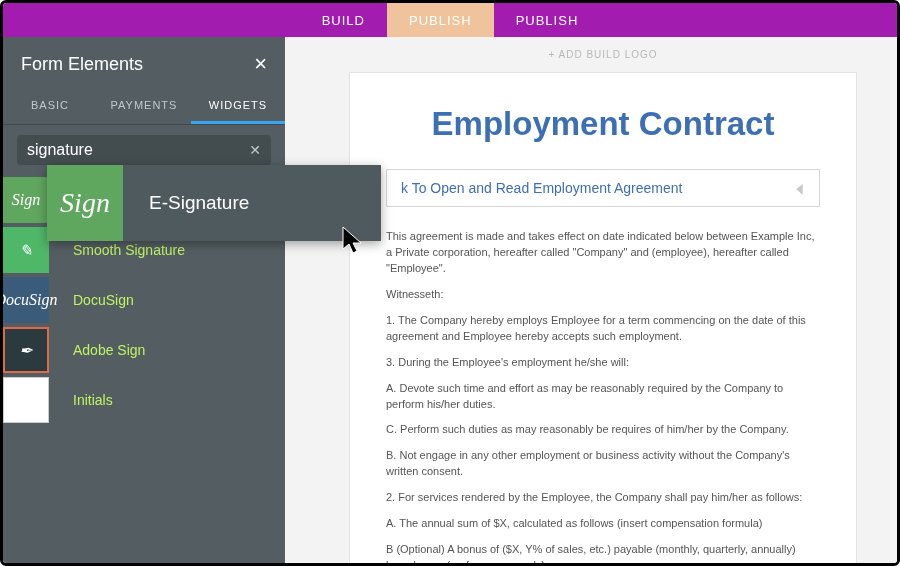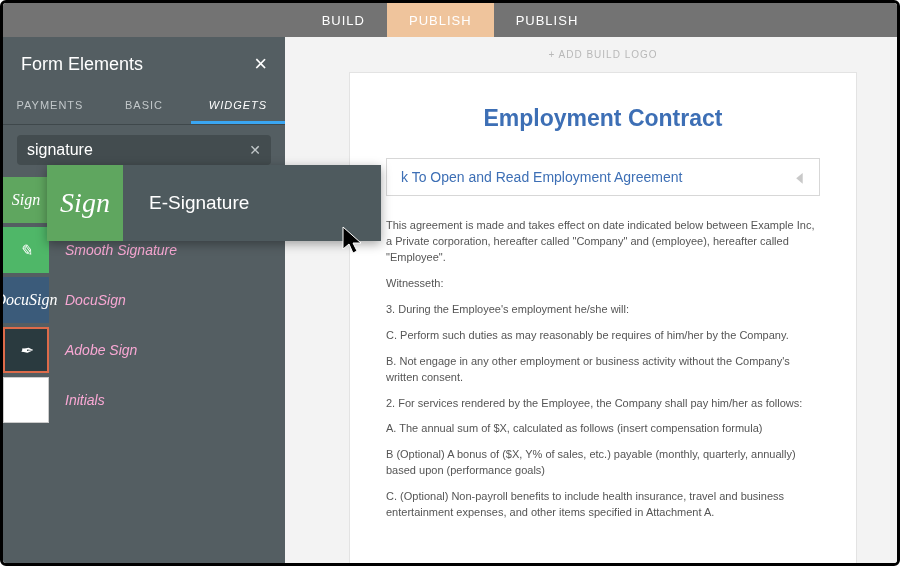--- a/index.html
+++ b/index.html
@@ -1,45 +1,45 @@
 <!DOCTYPE html>
 <html><head>
 <meta charset="utf-8">
 <style>
   * { box-sizing: border-box; margin: 0; padding: 0; }
   html, body { width: 900px; height: 566px; overflow: hidden; font-family: -apple-system, Helvetica, Arial, sans-serif; }
   .frame { width: 900px; height: 566px; border: 3px solid #000; background: #f3f3f3; position: relative; border-radius: 6px; overflow: hidden; }
-  .topbar { height: 34px; background: #737373; display: flex; justify-content: center; align-items: stretch; }
+  .topbar { height: 34px; background: #a21caf; display: flex; justify-content: center; align-items: stretch; }
   .topbar .nav-item { color: #fff; font-size: 13px; letter-spacing: 1px; padding: 0 22px; display: flex; align-items: center; cursor: pointer; }
   .topbar .nav-item.active { background: #efc49c; }
   .body { display: flex; height: calc(100% - 34px); gap: 24px; }
   .sidebar { width: 282px; background: #545e62; color: #fff; position: relative; }
   .sb-head { display: flex; align-items: center; justify-content: space-between; padding: 14px 18px 10px; }
   .sb-title { font-size: 18px; font-weight: 300; }
   .close-x { font-size: 22px; color: #fff; cursor: pointer; font-weight: 300; }
   .tabs { display: flex; border-bottom: 1px solid #3f484b; }
   .tab { flex: 1; text-align: center; font-size: 11px; letter-spacing: 1px; padding: 12px 0 10px; color: #c2c8ca; cursor: pointer; }
-  .tab.active { color: #fff; border-bottom: 3px solid #3aa6f2; font-style: italic; }
+  .tab.active { color: #fff; border-bottom: 3px solid #3aa6f2; }
   .search-wrap { padding: 10px 14px; }
   .search { background: #434c4f; border-radius: 4px; display: flex; align-items: center; padding: 6px 10px; }
   .search input { flex: 1; background: transparent; border: 0; outline: 0; color: #fff; font-size: 16px; }
   .search .clear { color: #c2c8ca; cursor: pointer; font-size: 14px; }
   .widget-list { }
   .widget-item { display: flex; align-items: center; height: 50px; cursor: pointer; }
   .widget-item .icon { width: 46px; height: 46px; margin: 2px 0 2px 0; display: flex; align-items: center; justify-content: center; font-family: cursive; font-style: italic; font-size: 16px; color: #fff; }
-  .widget-item .label { padding-left: 16px; font-size: 14px; color: #f9a8d4; font-style: italic; }
+  .widget-item .label { padding-left: 24px; font-size: 14px; color: #bef264; }
   .icon-esig { background: #5fa65f; }
   .icon-smooth { background: #4fb768; }
   .icon-docu { background: #3b5b7a; font-size: 10px; font-family: Arial; font-style: normal; }
   .icon-adobe { background: #2a3a3f; border: 2px solid #dd6b4a; color:#dd6b4a; font-size: 14px; }
   .icon-initials { background: #fff; color:#333; border:1px solid #ccc; }
   .content { flex: 1; background: #f3f3f3; position: relative; overflow: hidden; }
   .add-logo { text-align: center; font-size: 10px; color: #b8b8b8; letter-spacing: 1px; padding: 12px 0; }
   .doc { background: #fff; margin: 0 40px; border: 1px solid #e3e3e3; padding: 26px 36px 40px; height: 520px; overflow: hidden; }
-  .doc h1 { text-align: center; color: #3d6fb5; font-size: 23px; font-weight: 600; margin: 6px 0 26px; }
+  .doc h1 { text-align: center; color: #3d6fb5; font-size: 33px; font-weight: 600; margin: 6px 0 26px; }
   .open-bar { border: 1px solid #d7d7d7; padding: 10px 14px; color: #3d6fb5; font-size: 14px; display: flex; align-items: center; justify-content: space-between; margin-bottom: 22px; cursor: pointer; }
   .open-bar .chev { color: #c9c9c9; font-size: 14px; transform: scaleX(0.6); }
   .para { font-size: 11px; color: #555; line-height: 1.45; margin-bottom: 10px; }
   
   .drag-tip { position: absolute; top: 162px; left: 44px; height: 76px; width: 334px; background: #4e5a5e; display: flex; align-items: center; box-shadow: 0 3px 10px rgba(0,0,0,.35); z-index: 50; }
   .drag-tip .big-icon { width: 76px; height: 76px; background: #5fa65f; display:flex; align-items:center; justify-content:center; font-family: cursive; font-style: italic; color:#fff; font-size: 28px; }
   .drag-tip .big-label { color:#fff; font-size: 19px; padding-left: 26px; }
   .cursor { position:absolute; top: 222px; left: 338px; z-index: 60; pointer-events:none; }
 </style>
 </head>
@@ -51,22 +51,22 @@
     <div class="nav-item active">PUBLISH</div>
     <div class="nav-item">PUBLISH</div>
   </div>
   <div class="body">
     <div class="sidebar">
       <div class="sb-head">
         <div class="sb-title">Form Elements</div>
         <div class="close-x">×</div>
       </div>
       <div class="tabs">
+        <div class="tab">BASIC</div>
         <div class="tab">PAYMENTS</div>
-        <div class="tab">BASIC</div>
         <div class="tab active">WIDGETS</div>
       </div>
       <div class="search-wrap">
         <div class="search">
           <input value="signature" style="">
           <span class="clear">✕</span>
         </div>
       </div>
       <div class="widget-list">
         <div class="widget-item">
@@ -95,21 +95,23 @@
     <div class="content">
       <div class="add-logo">+ ADD BUILD LOGO</div>
       <div class="doc">
         <h1>Employment Contract</h1>
         <div class="open-bar">
           <span>k To Open and Read Employment Agreement</span>
           <span class="chev">◀</span>
         </div>
         <p class="para">This agreement is made and takes effect on date indicated below between Example Inc, a Private corporation, hereafter called "Company" and (employee), hereafter called "Employee".</p>
         <p class="para">Witnesseth:</p>
+        <p class="para">1. The Company hereby employs Employee for a term commencing on the date of this agreement and Employee hereby accepts such employment.</p>
         <p class="para">3. During the Employee's employment he/she will:</p>
+        <p class="para">A. Devote such time and effort as may be reasonably required by the Company to perform his/her duties.</p>
         <p class="para">C. Perform such duties as may reasonably be requires of him/her by the Company.</p>
         <p class="para">B. Not engage in any other employment or business activity without the Company's written consent.</p>
         <p class="para">2. For services rendered by the Employee, the Company shall pay him/her as follows:</p>
         <p class="para">A. The annual sum of $X, calculated as follows (insert compensation formula)</p>
         <p class="para">B (Optional) A bonus of ($X, Y% of sales, etc.) payable (monthly, quarterly, annually) based upon (performance goals)</p>
         <p class="para">C. (Optional) Non-payroll benefits to include health insurance, travel and business entertainment expenses, and other items specified in Attachment A.</p>
       </div>
     </div>
   </div>
 

